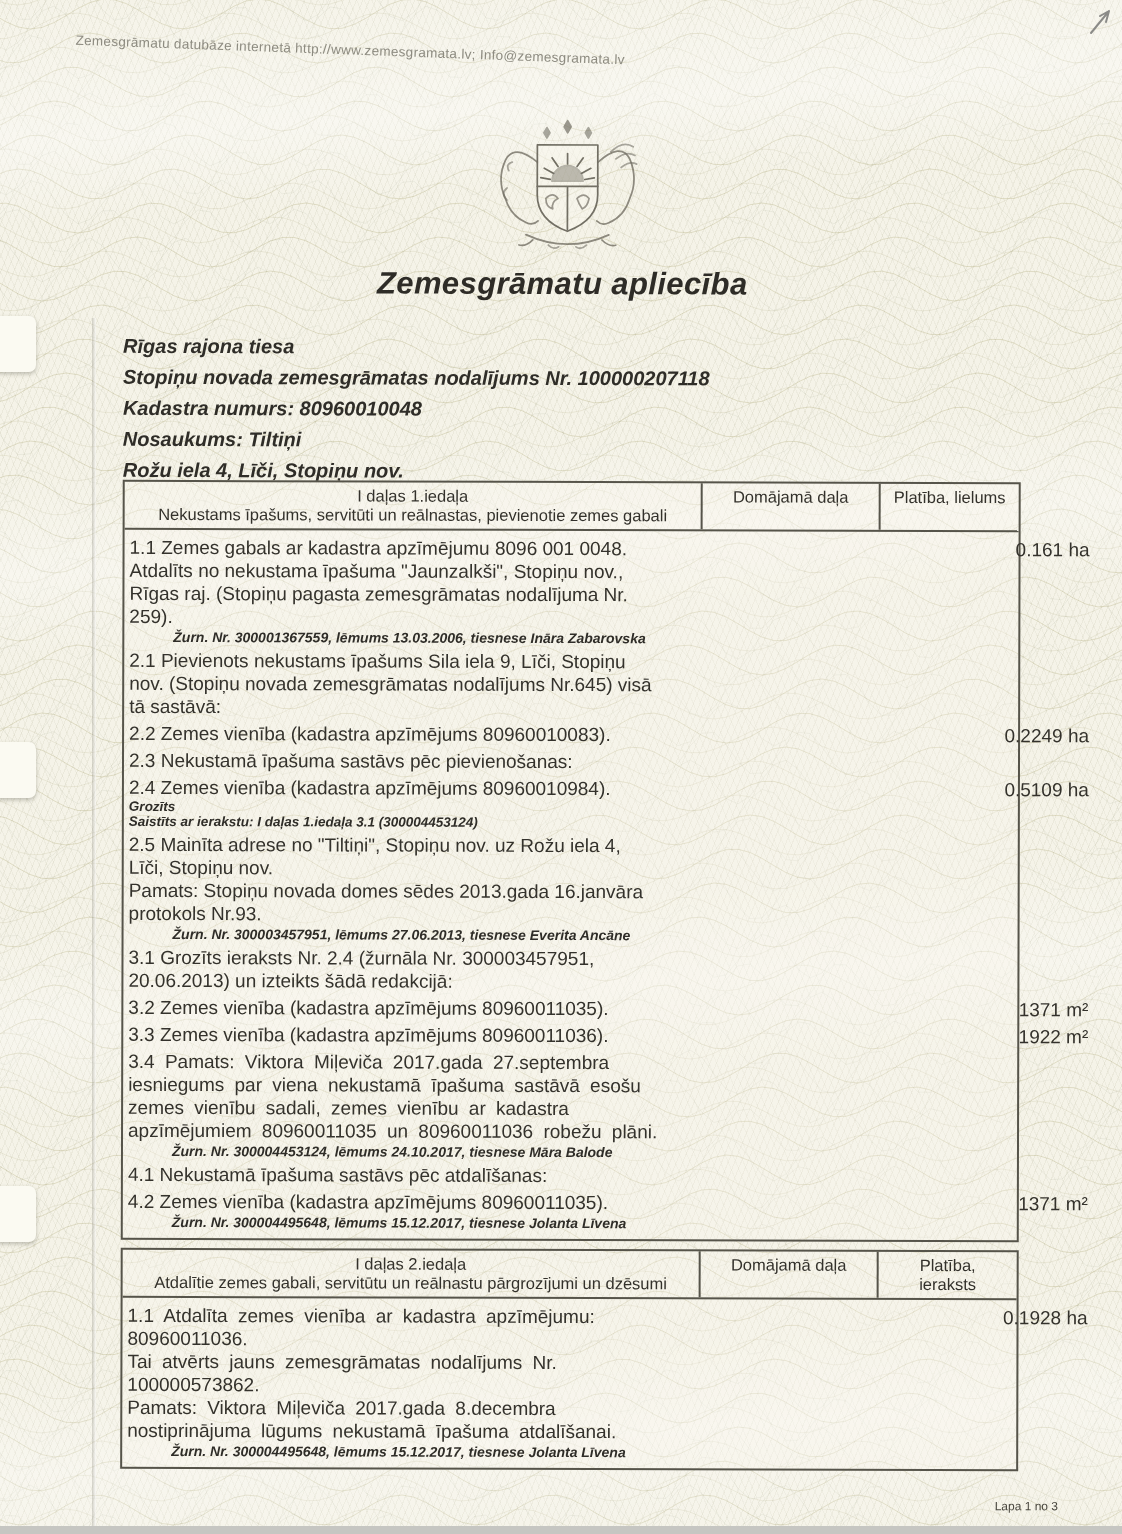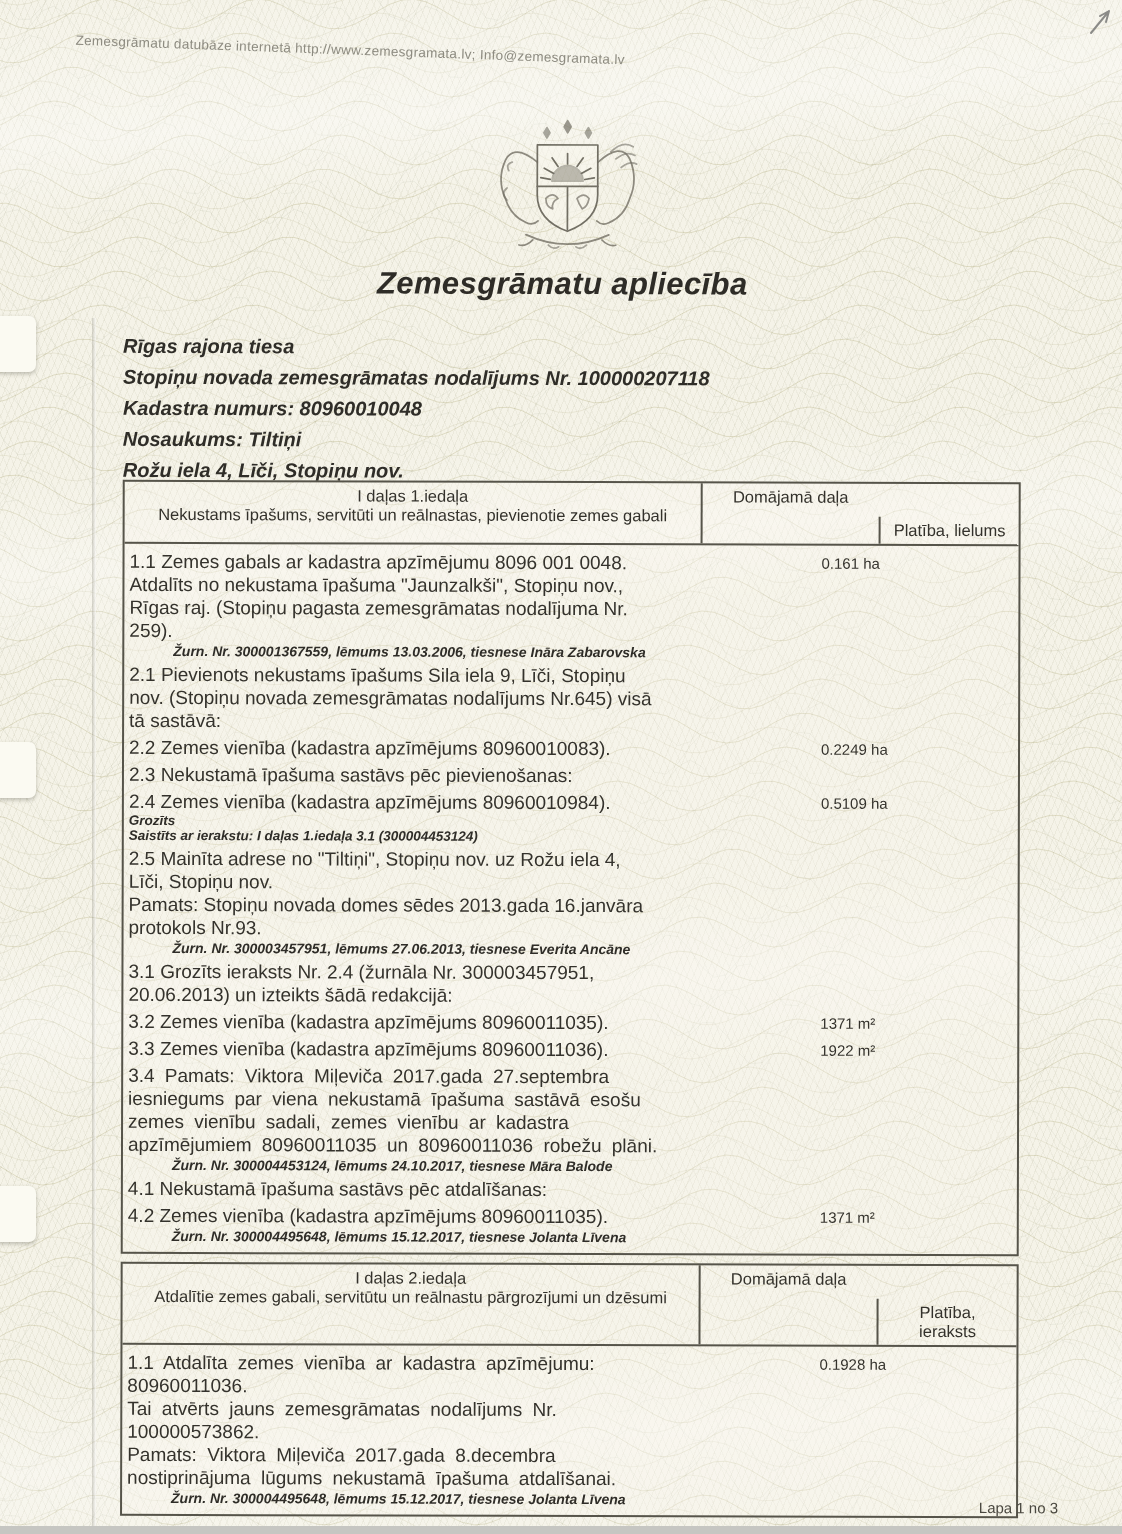--- a/index.html
+++ b/index.html
@@ -36,32 +36,32 @@
   .doc-info{position:absolute;left:122px;top:332px;width:760px;}
   .doc-info div{font-size:20px;font-weight:bold;font-style:italic;line-height:31px;color:#2f2d28;}
   .tables{position:absolute;left:122px;top:481px;width:898px;}
   .tbl{border:2px solid #56544a;background:rgba(250,248,238,0.25);}
   .tbl + .tbl{margin-top:8px;}
   .tbl-head{display:flex;border-bottom:2px solid #56544a;}
   .th{padding:4px 6px;text-align:center;font-size:16.5px;line-height:19px;color:#33312b;}
   .th .sec{display:block;}
   .th1{flex:0 0 564px;}
   .th2{flex:0 0 164px;border-left:2px solid #56544a;}
-  .th3{flex:1 1 auto;border-left:2px solid #56544a;white-space:pre-line;margin-top:33px;}
+  .th3{flex:1 1 auto;border-left:2px solid #56544a;white-space:pre-line;}
   .tbl-body{position:relative;padding:6px 6px 4px 5px;}
   .row{position:relative;margin-bottom:4px;}
   .row-text{width:588px;font-size:19px;line-height:23px;white-space:pre-line;color:#34322c;}
   .row.justify .row-text{text-align:justify;}
   .row.spread .row-text{word-spacing:5px;}
   .flag{font-size:13.5px;font-weight:bold;font-style:italic;line-height:15px;color:#2f2d28;}
   .journal{font-size:14px;font-weight:bold;font-style:italic;line-height:15px;
     padding-left:44px;margin-top:2px;color:#2f2d28;}
-  .value{position:absolute;left:692px;top:0;width:250px;text-align:left;
-    font-size:15px;line-height:23px;color:#34322c;}
-  .footer{position:absolute;right:62px;top:1498px;font-size:15px;color:#4a4840;}
+  .value{position:absolute;left:710px;top:0;width:250px;text-align:right;
+    font-size:19px;line-height:23px;color:#34322c;}
+  .footer{position:absolute;right:62px;top:1498px;font-size:12px;color:#4a4840;}
   .penmark{position:absolute;left:1088px;top:6px;z-index:3;}
 </style>
 </head>
 <body>
 
 <div class="page">
   <svg id="guilloche" width="1122" height="1526">
       <path d="M -30 -20.0 L -30 -34.9 L -18 -33.8 L -6 -29.4 L 6 -22.6 L 18 -15.3 L 30 -9.1 L 42 -5.5 L 54 -5.4 L 66 -8.8 L 78 -15.0 L 90 -22.3 L 102 -29.1 L 114 -33.7 L 126 -35.0 L 138 -32.7 L 150 -27.3 L 162 -20.2 L 174 -13.0 L 186 -7.5 L 198 -5.1 L 210 -6.2 L 222 -10.6 L 234 -17.4 L 246 -24.7 L 258 -30.9 L 270 -34.5 L 282 -34.6 L 294 -31.2 L 306 -25.0 L 318 -17.7 L 330 -10.9 L 342 -6.3 L 354 -5.0 L 366 -7.3 L 378 -12.7 L 390 -19.8 L 402 -27.0 L 414 -32.5 L 426 -34.9 L 438 -33.8 L 450 -29.4 L 462 -22.6 L 474 -15.3 L 486 -9.1 L 498 -5.5 L 510 -5.4 L 522 -8.8 L 534 -15.0 L 546 -22.3 L 558 -29.1 L 570 -33.7 L 582 -35.0 L 594 -32.7 L 606 -27.3 L 618 -20.2 L 630 -13.0 L 642 -7.5 L 654 -5.1 L 666 -6.2 L 678 -10.6 L 690 -17.4 L 702 -24.7 L 714 -30.9 L 726 -34.5 L 738 -34.6 L 750 -31.2 L 762 -25.0 L 774 -17.7 L 786 -10.9 L 798 -6.3 L 810 -5.0 L 822 -7.3 L 834 -12.7 L 846 -19.8 L 858 -27.0 L 870 -32.5 L 882 -34.9 L 894 -33.8 L 906 -29.4 L 918 -22.6 L 930 -15.3 L 942 -9.1 L 954 -5.5 L 966 -5.4 L 978 -8.8 L 990 -15.0 L 1002 -22.3 L 1014 -29.1 L 1026 -33.7 L 1038 -35.0 L 1050 -32.7 L 1062 -27.3 L 1074 -20.2 L 1086 -13.0 L 1098 -7.5 L 1110 -5.1 L 1122 -6.2 L 1134 -10.6 L 1146 -17.4 L 1158 -24.7" fill="none" stroke="#b3ad7f" stroke-width="0.9" opacity="0.38"></path>
       <path d="M -30 -8.0 L -30 -12.6 L -18 -6.3 L -6 -0.4 L 6 3.7 L 18 5.0 L 30 3.1 L 42 -1.4 L 54 -7.5 L 66 -13.8 L 78 -18.6 L 90 -20.9 L 102 -20.1 L 114 -16.3 L 126 -10.6 L 138 -4.2 L 150 1.3 L 162 4.5 L 174 4.7 L 186 1.9 L 198 -3.4 L 210 -9.7 L 222 -15.6 L 234 -19.7 L 246 -21.0 L 258 -19.1 L 270 -14.6 L 282 -8.5 L 294 -2.2 L 306 2.6 L 318 4.9 L 330 4.1 L 342 0.3 L 354 -5.4 L 366 -11.8 L 378 -17.3 L 390 -20.5 L 402 -20.7 L 414 -17.9 L 426 -12.6 L 438 -6.3 L 450 -0.4 L 462 3.7 L 474 5.0 L 486 3.1 L 498 -1.4 L 510 -7.5 L 522 -13.8 L 534 -18.6 L 546 -20.9 L 558 -20.1 L 570 -16.3 L 582 -10.6 L 594 -4.2 L 606 1.3 L 618 4.5 L 630 4.7 L 642 1.9 L 654 -3.4 L 666 -9.7 L 678 -15.6 L 690 -19.7 L 702 -21.0 L 714 -19.1 L 726 -14.6 L 738 -8.5 L 750 -2.2 L 762 2.6 L 774 4.9 L 786 4.1 L 798 0.3 L 810 -5.4 L 822 -11.8 L 834 -17.3 L 846 -20.5 L 858 -20.7 L 870 -17.9 L 882 -12.6 L 894 -6.3 L 906 -0.4 L 918 3.7 L 930 5.0 L 942 3.1 L 954 -1.4 L 966 -7.5 L 978 -13.8 L 990 -18.6 L 1002 -20.9 L 1014 -20.1 L 1026 -16.3 L 1038 -10.6 L 1050 -4.2 L 1062 1.3 L 1074 4.5 L 1086 4.7 L 1098 1.9 L 1110 -3.4 L 1122 -9.7 L 1134 -15.6 L 1146 -19.7 L 1158 -21.0" fill="none" stroke="#b8b28a" stroke-width="0.7" opacity="0.3"></path>
       <path d="M -30 14.0 L -30 1.9 L -18 7.5 L -6 14.7 L 6 21.8 L 18 27.0 L 30 29.0 L 42 27.4 L 54 22.6 L 66 15.7 L 78 8.4 L 90 2.5 L 102 -0.7 L 114 -0.3 L 126 3.5 L 138 9.8 L 150 17.2 L 162 23.8 L 174 28.0 L 186 28.9 L 198 26.1 L 210 20.5 L 222 13.3 L 234 6.2 L 246 1.0 L 258 -1.0 L 270 0.6 L 282 5.4 L 294 12.3 L 306 19.6 L 318 25.5 L 330 28.7 L 342 28.3 L 354 24.5 L 366 18.2 L 378 10.8 L 390 4.2 L 402 -0.0 L 414 -0.9 L 426 1.9 L 438 7.5 L 450 14.7 L 462 21.8 L 474 27.0 L 486 29.0 L 498 27.4 L 510 22.6 L 522 15.7 L 534 8.4 L 546 2.5 L 558 -0.7 L 570 -0.3 L 582 3.5 L 594 9.8 L 606 17.2 L 618 23.8 L 630 28.0 L 642 28.9 L 654 26.1 L 666 20.5 L 678 13.3 L 690 6.2 L 702 1.0 L 714 -1.0 L 726 0.6 L 738 5.4 L 750 12.3 L 762 19.6 L 774 25.5 L 786 28.7 L 798 28.3 L 810 24.5 L 822 18.2 L 834 10.8 L 846 4.2 L 858 -0.0 L 870 -0.9 L 882 1.9 L 894 7.5 L 906 14.7 L 918 21.8 L 930 27.0 L 942 29.0 L 954 27.4 L 966 22.6 L 978 15.7 L 990 8.4 L 1002 2.5 L 1014 -0.7 L 1026 -0.3 L 1038 3.5 L 1050 9.8 L 1062 17.2 L 1074 23.8 L 1086 28.0 L 1098 28.9 L 1110 26.1 L 1122 20.5 L 1134 13.3 L 1146 6.2 L 1158 1.0" fill="none" stroke="#b3ad7f" stroke-width="0.9" opacity="0.38"></path>

